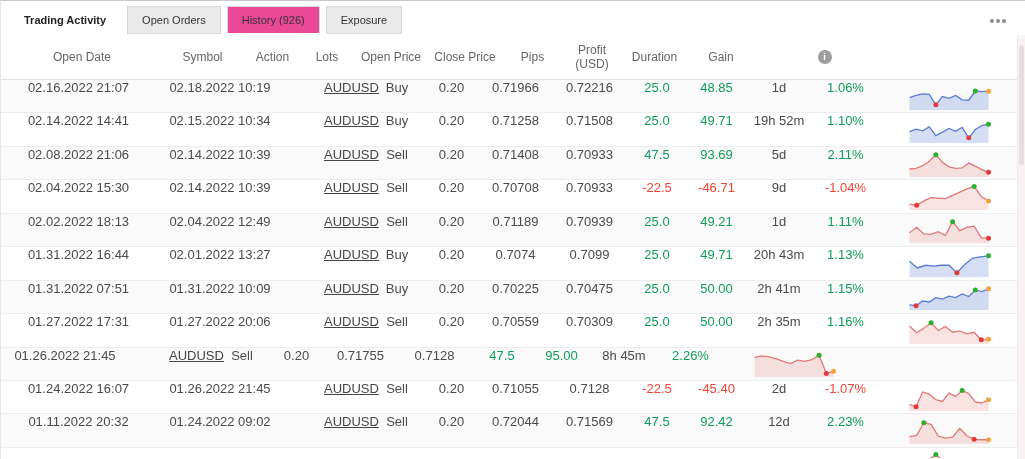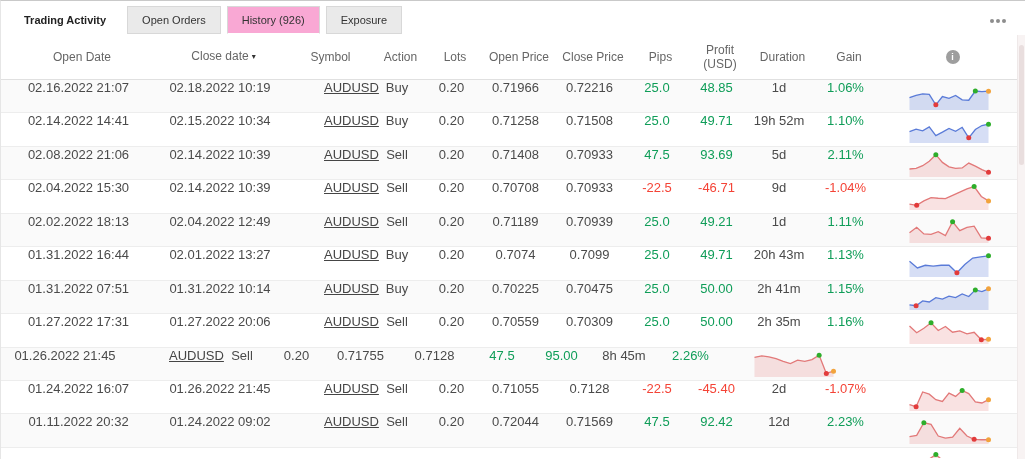--- a/index.html
+++ b/index.html
@@ -3,21 +3,21 @@
 <meta charset="utf-8">
 <style>
   html,body{margin:0;padding:0;background:#fff;font-family:"Liberation Sans","DejaVu Sans",sans-serif;}
   .widget{position:relative;width:1025px;height:459px;box-sizing:border-box;background:#fff;
           border-top:1px solid #c9c9c9;border-left:1px solid #e6e6e6;overflow:hidden;}
   
   .tabbar{display:flex;align-items:flex-end;height:33px;padding:5px 0 0 8px;box-sizing:border-box;}
   .tab{height:28px;line-height:26px;padding:0 14px;font-size:11px;color:#333;background:#eaeaea;
        border:1px solid #d8d8d8;box-sizing:border-box;margin-right:6px;cursor:pointer;white-space:nowrap;}
   .tab.plain{background:#fff;border-color:transparent;font-weight:bold;color:#222;}
-  .tab.active{background:#f9a8d4;border-bottom-color:#fff;margin-top:32px;}
+  .tab.active{background:#ec4899;border-bottom-color:#fff;margin-top:32px;}
   .more{position:absolute;top:15px;right:16px;display:flex;gap:2px;cursor:pointer;padding:3px;}
   .more i{width:4px;height:4px;border-radius:50%;background:#8d8d8d;display:block;}
   
   .thead{display:flex;height:46px;border-bottom:1px solid #e0e0e0;align-items:center;box-sizing:border-box;}
   .hcell{font-size:12px;color:#666;text-align:center;box-sizing:border-box;line-height:14px;cursor:pointer;padding-left:7px;}
   .sortarrow{font-size:8px;color:#333;margin-left:3px;vertical-align:1px;}
   .infoicon{width:14px;height:14px;border-radius:50%;background:#9e9e9e;color:#fff;font-size:9px;
             font-weight:bold;line-height:14px;display:inline-block;text-align:center;cursor:pointer;}
   
   .c0{width:155px}.c1{width:128px}.c2{width:86px}.c3{width:54px}.c4{width:55px}.c5{width:73px}
@@ -49,21 +49,20 @@
       <div class="tab active">History (926)</div>
       <div class="tab">Exposure</div>
     </div>
   <div class="more">
       <i></i>
       <i></i>
       <i></i>
     </div>
   <div class="thead">
       <div class="hcell c0"><span>Open Date</span></div>
-      <div class="hcell c1"><span>Close date</span><span class="sortarrow">▾</span></div>
       <div class="hcell c2"><span>Symbol</span></div>
       <div class="hcell c3"><span>Action</span></div>
       <div class="hcell c4"><span>Lots</span></div>
       <div class="hcell c5"><span>Open Price</span></div>
       <div class="hcell c6"><span>Close Price</span></div>
       <div class="hcell c7"><span>Pips</span></div>
       <div class="hcell c8">
         <div>Profit</div>
         <div>(USD)</div>
       </div>
@@ -197,21 +196,21 @@
           <svg width="84" height="27">
             <path d="M2.5,11.3 L10.4,17.9 L18.3,15.260000000000002 L26.2,16.14 L34.1,15.260000000000002 L42,15.260000000000002 L49.9,22.740000000000002 L57.8,14.600000000000001 L65.7,8 L73.6,6.899999999999999 L81.5,5.800000000000001 L81.5,27 L2.5,27 Z" fill="rgba(90,123,216,0.25)" stroke="none"></path>
             <path d="M2.5,11.3 L10.4,17.9 L18.3,15.260000000000002 L26.2,16.14 L34.1,15.260000000000002 L42,15.260000000000002 L49.9,22.740000000000002 L57.8,14.600000000000001 L65.7,8 L73.6,6.899999999999999 L81.5,5.800000000000001" fill="none" stroke="#5a7bd8" stroke-width="1.3"></path>
             <circle cx="49.9" cy="22.740000000000002" r="2.5" fill="#e23b3b"></circle>
             <circle cx="81.5" cy="5.800000000000001" r="2.5" fill="#2eae2b"></circle>
           </svg>
         </div>
       </div>
       <div class="trow alt">
         <div class="tcell c0">01.31.2022 07:51</div>
-        <div class="tcell c1">01.31.2022 10:14</div>
+        <div class="tcell c1">01.31.2022 10:09</div>
         <div class="tcell c2"><span class="link">AUDUSD</span></div>
         <div class="tcell c3">Buy</div>
         <div class="tcell c4">0.20</div>
         <div class="tcell c5">0.70225</div>
         <div class="tcell c6">0.70475</div>
         <div class="tcell c7 pos">25.0</div>
         <div class="tcell c8 pos">50.00</div>
         <div class="tcell c9">2h 41m</div>
         <div class="tcell c10 pos">1.15%</div>
         <div class="tcell c11">

